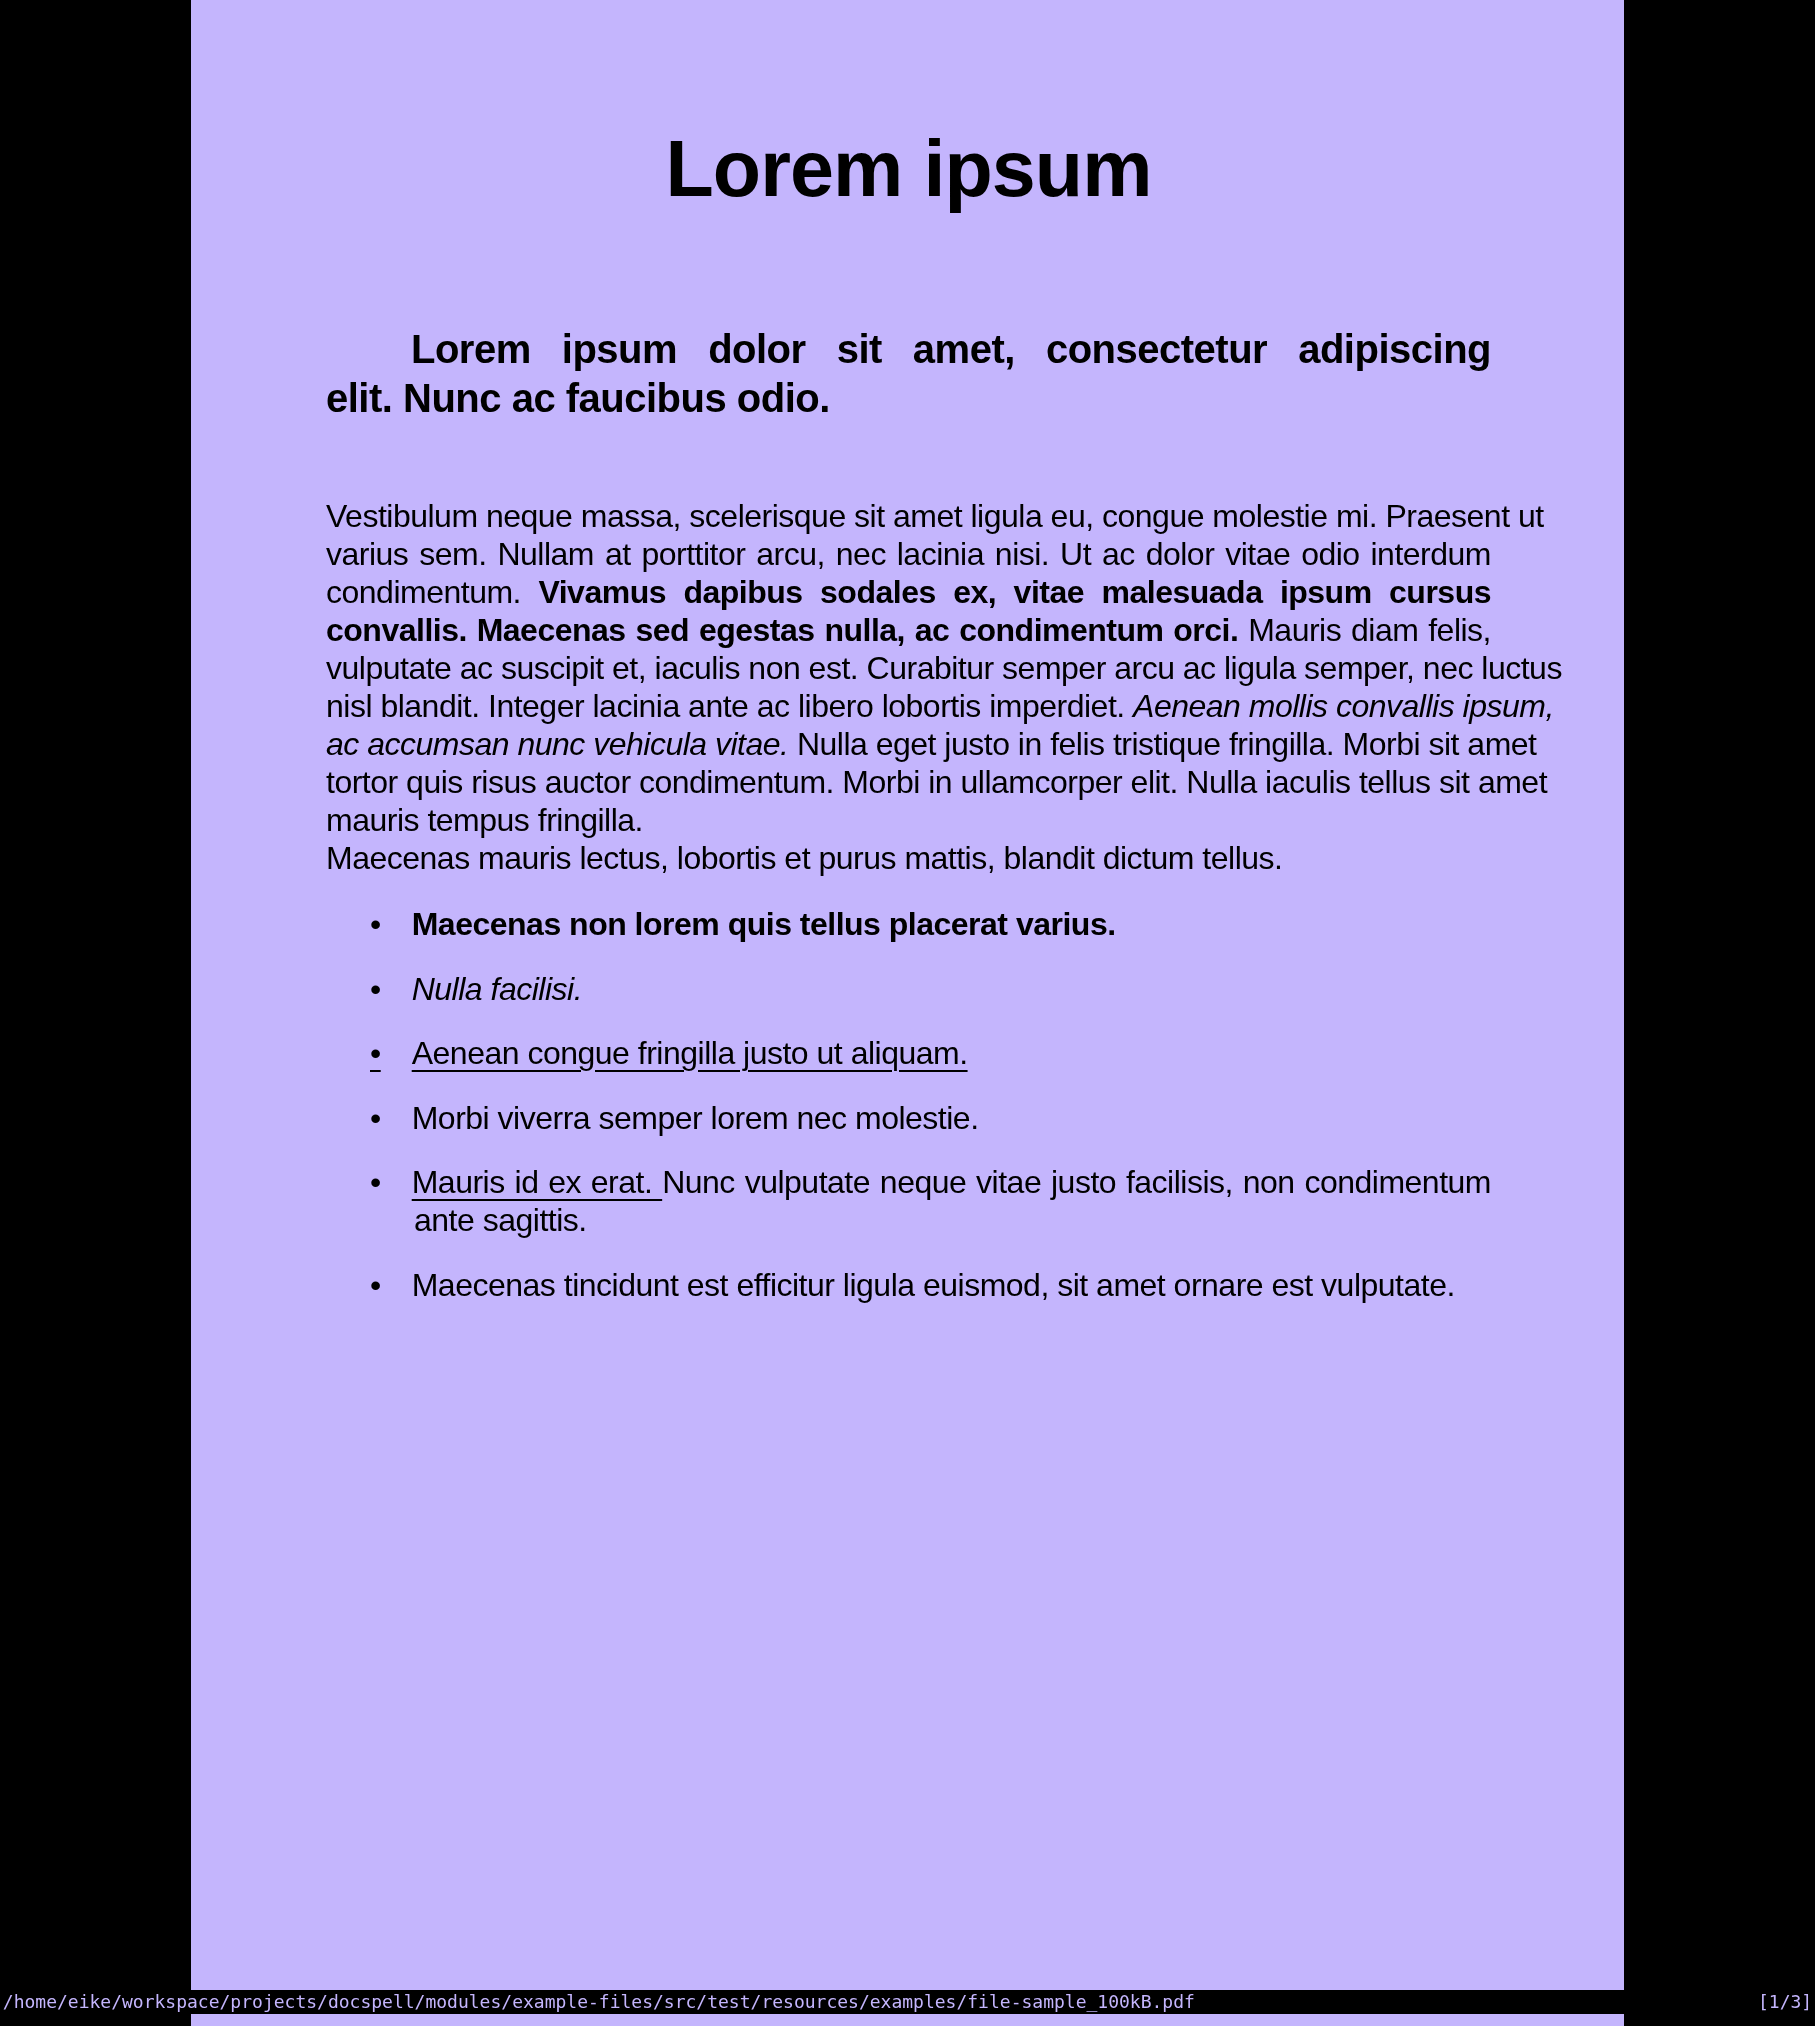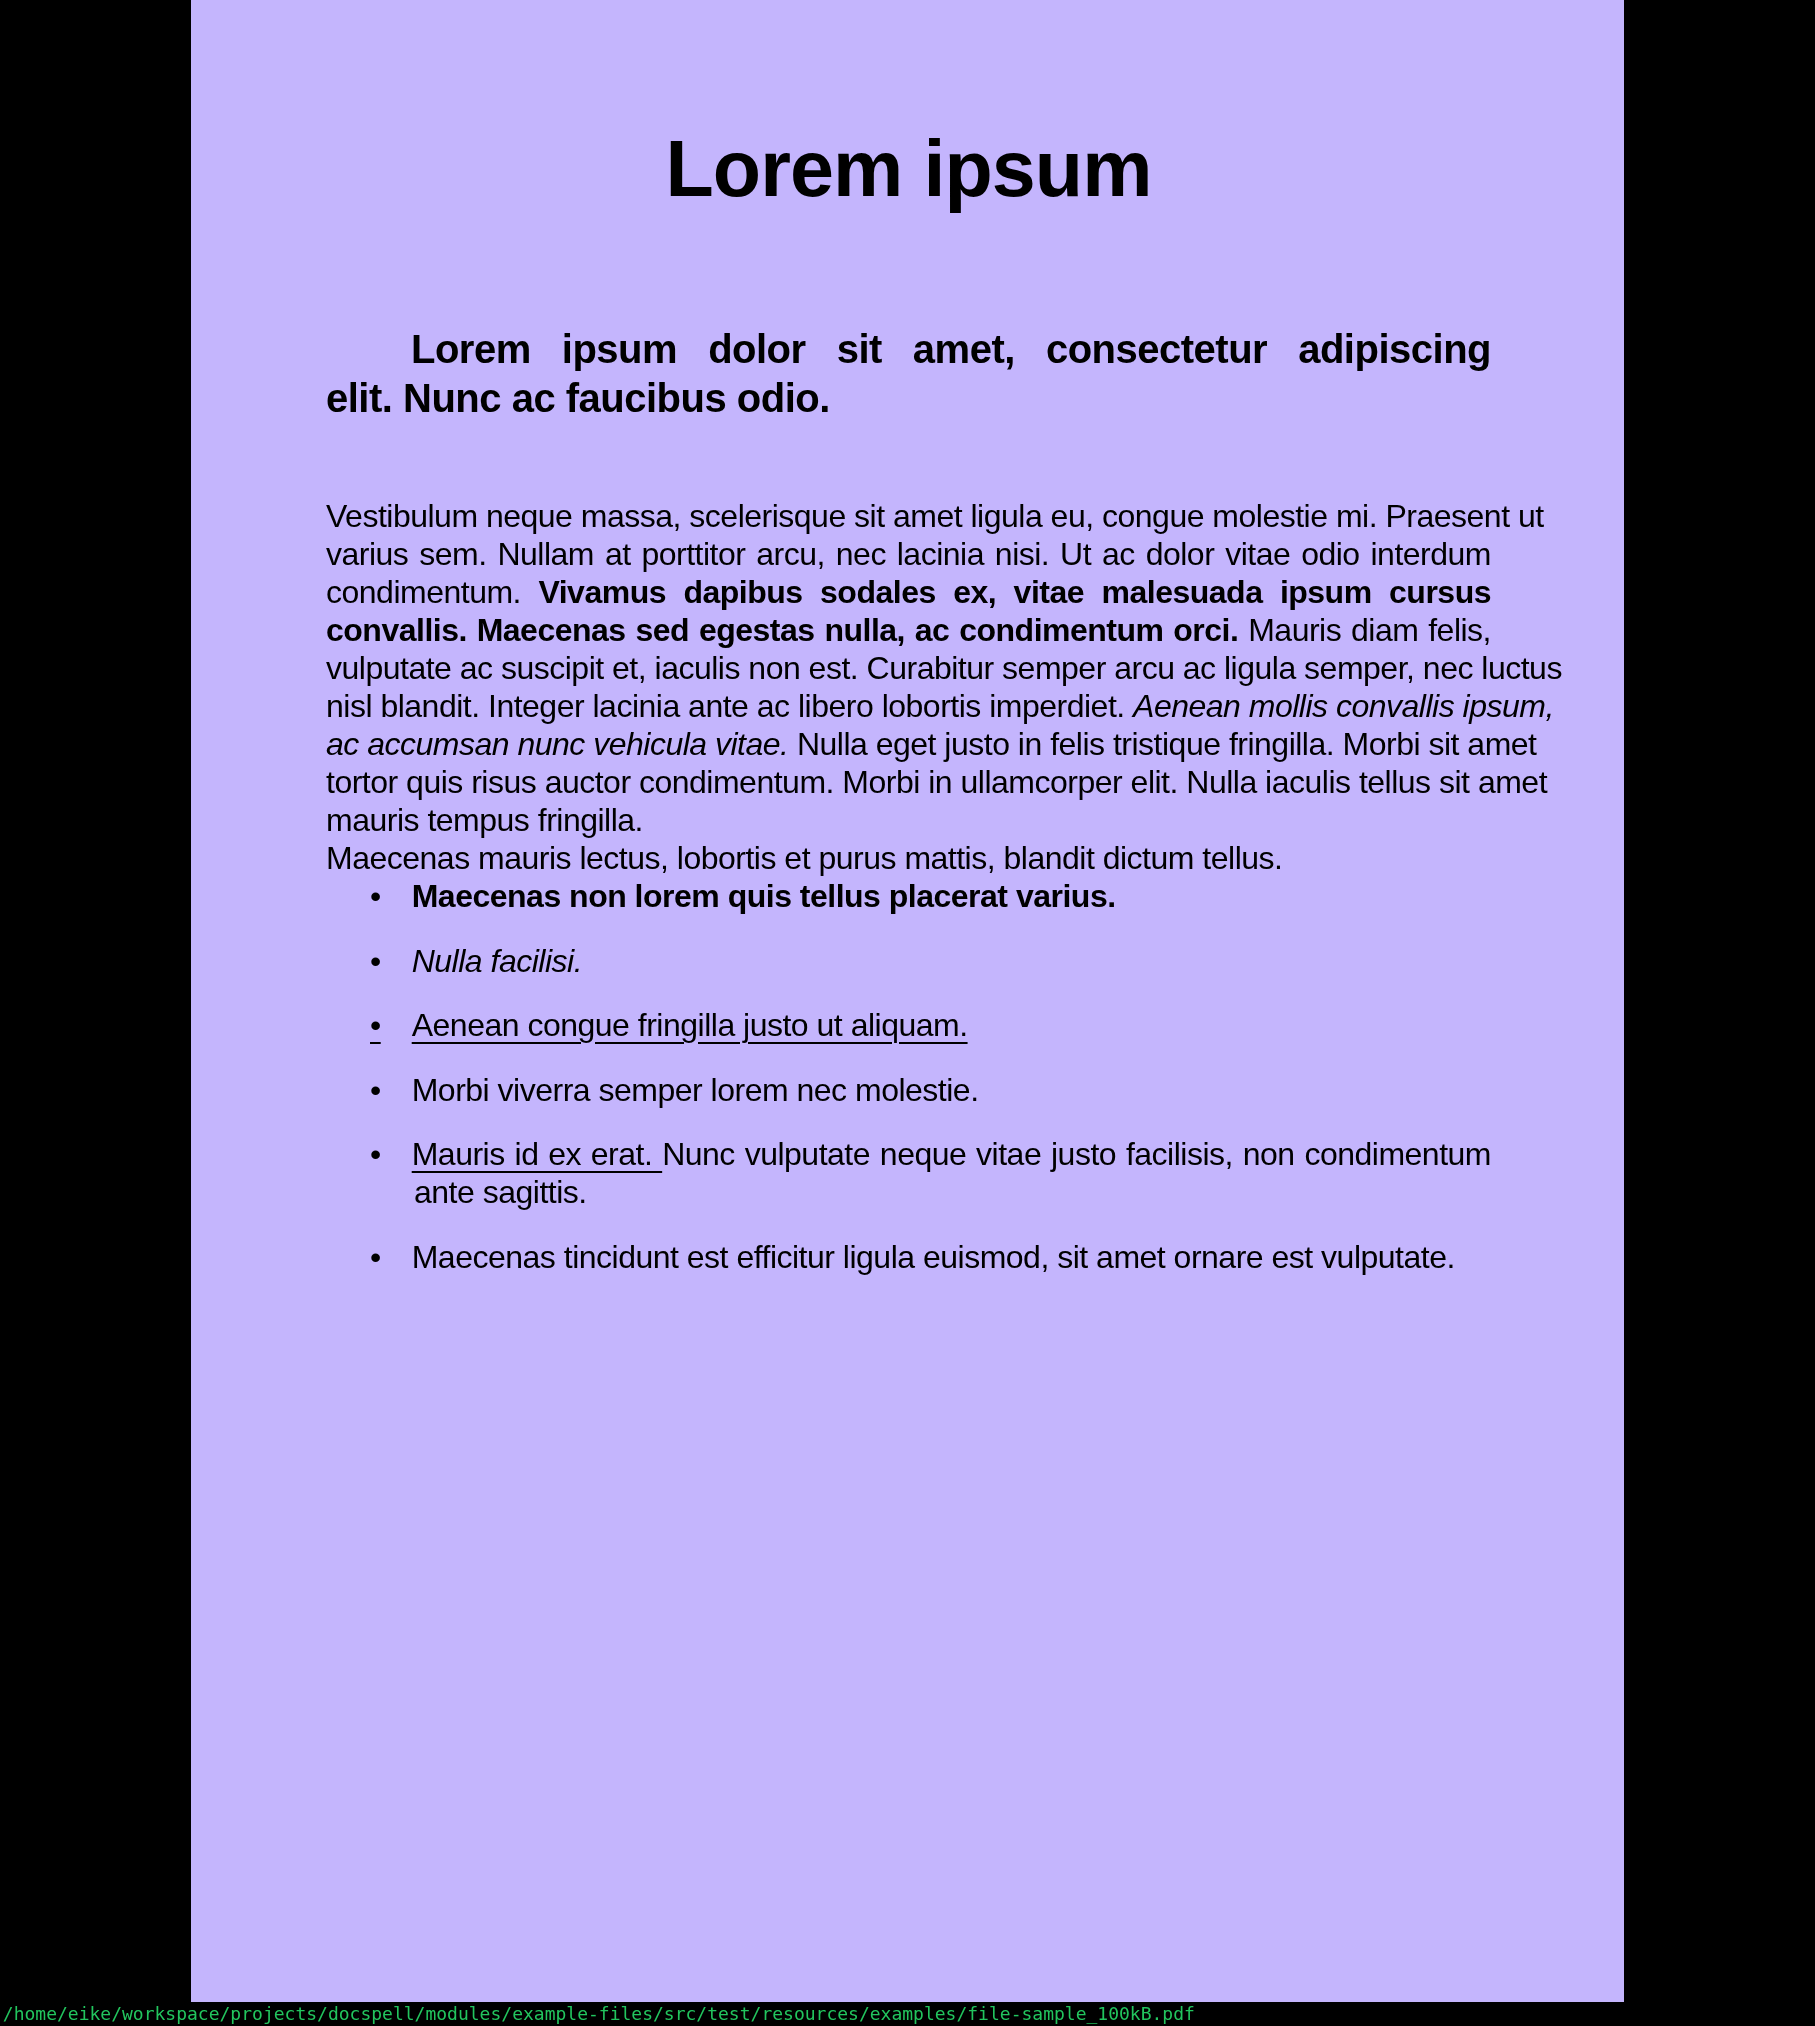--- a/index.html
+++ b/index.html
@@ -56,51 +56,50 @@
   }
   .para1 { margin-top: 74px; }
   .pline {
     text-align: justify;
     text-align-last: justify;
     white-space: nowrap;
   }
   .pline:last-child { text-align-last: left; }
   .para2 { }
   .bullet-list {
-    margin: 0 0 0 0;
+    margin: 28px 0 0 0;
     padding: 0;
     list-style: none;
   }
   .bullet-list li {
     padding-left: 88px;
     text-indent: -44px;
     margin-bottom: 26.5px;
     text-align: justify;
   }
   .li-marker {
     padding-right: 31px;
   }
   .r-bold { font-weight: 700; }
   .r-italic { font-style: italic; }
   .r-underline { text-decoration: underline; text-decoration-thickness: 2.4px; text-underline-offset: 5.7px; }
   .li-underline-all { text-decoration: underline; text-decoration-thickness: 2.4px; text-underline-offset: 5.7px; }
   .statusbar {
     position: absolute;
-    left: 0; bottom: 0;
+    left: 0; bottom: 12px;
     width: 1815px; height: 24px;
     background: #000000;
-    color: #22c55e;
+    color: #c4b5fd;
     font-family: "DejaVu Sans Mono", monospace;
     font-size: 18px;
     line-height: 24px;
     display: flex;
     justify-content: space-between;
     padding: 0 2.8px;
     white-space: nowrap;
-    flex-direction: column;
   }
 </style>
 </head>
 <body>
 
 <div class="viewer">
 
   <div class="pdf-page">
     <div class="page-content">
 

